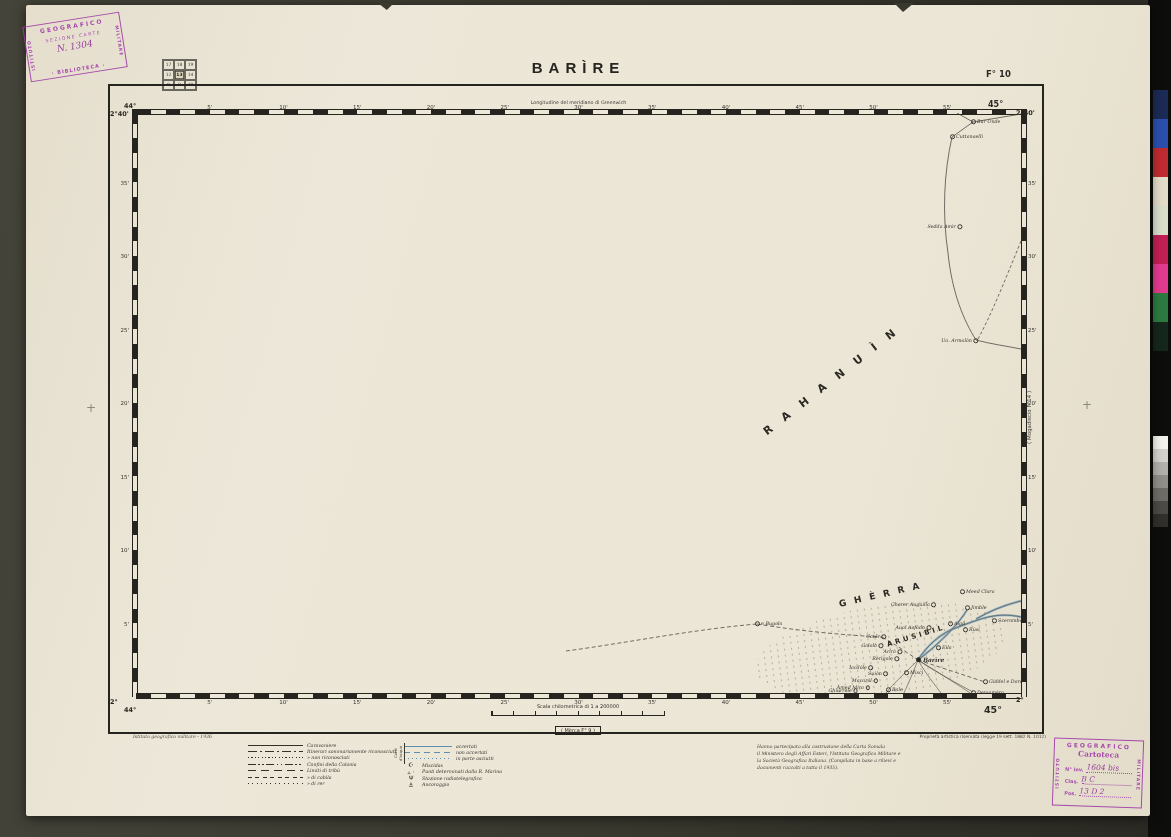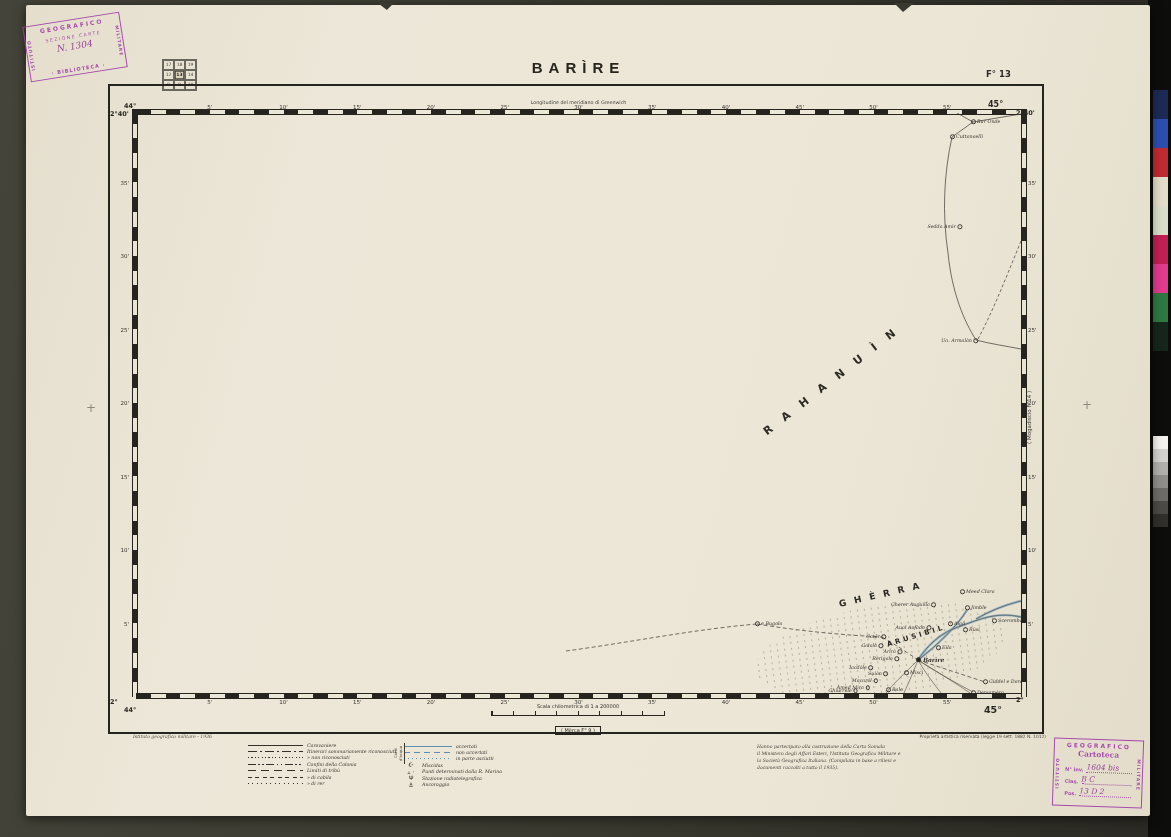--- a/index.html
+++ b/index.html
@@ -172,21 +172,21 @@
           <span class="ig-cell ig-hi">13</span>
           <span class="ig-cell">14</span>
         </div>
         <div class="ig-row">
           <span class="ig-cell">8</span>
           <span class="ig-cell">9</span>
           <span class="ig-cell">10</span>
         </div>
       </div>
     <div class="title">BARÌRE</div>
-    <div class="sheet">F° 13</div>
+    <div class="sheet">F° 10</div>
     <div class="lon-note">Longitudine del meridiano di Greenwich</div>
 
     <div class="frame-outer"></div>
     <div class="band-h band-t"></div>
     <div class="band-h band-b"></div>
     <div class="band-v band-l"></div>
     <div class="band-v band-r"></div>
 
     <div class="ticks ticks-top" id="ticks-top">
         <span class="tick-label" style="left: 8.33333%;">5'</span>

